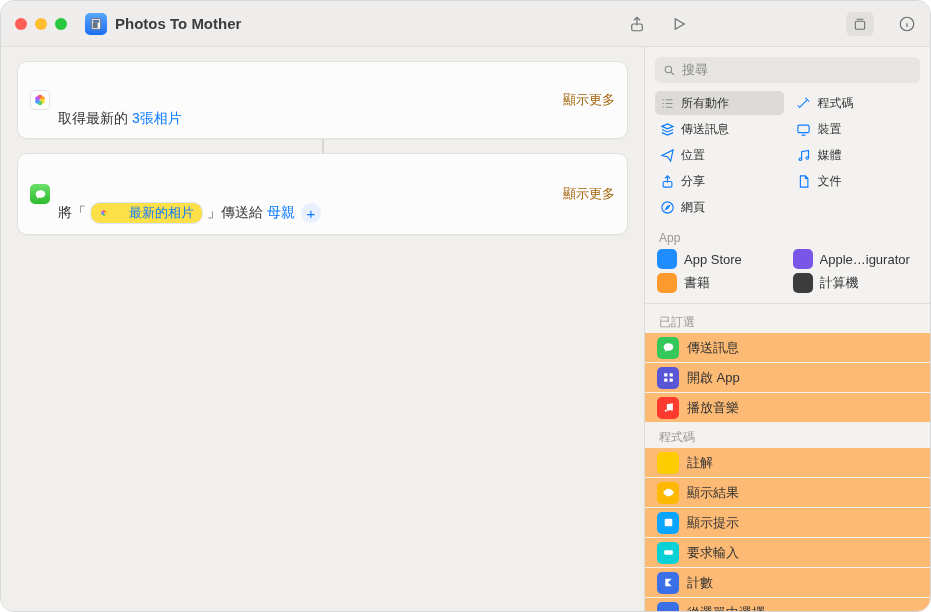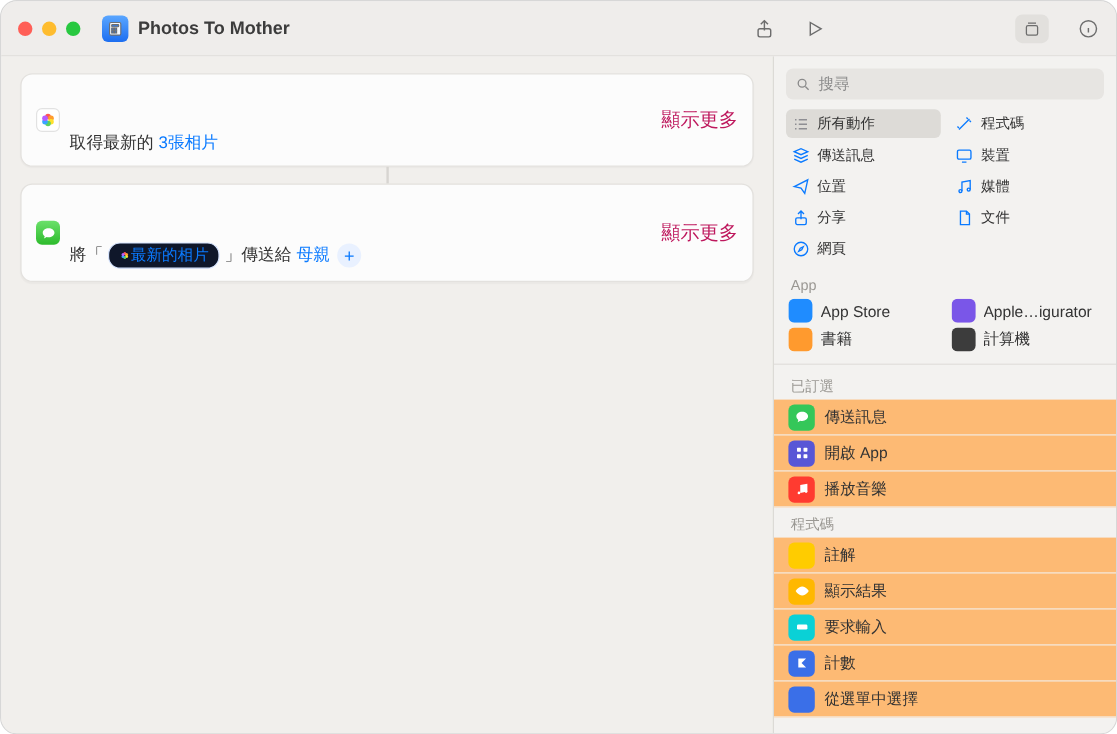--- a/index.html
+++ b/index.html
@@ -22,26 +22,26 @@
   .lib-btn { width: 28px; height: 24px; border-radius: 6px; background: #e2e0dd; display:flex; align-items:center; justify-content:center; }
 
   
   .content { flex: 1; display: flex; min-height: 0; }
   .editor { flex: 1; padding: 14px 16px; overflow: auto; background: #f1efec; }
   .sidebar { width: 286px; border-left: 1px solid #dcdad6; display: flex; flex-direction: column; background: #f3f2f0; min-height: 0; }
 
   
   .card { background: #fcfcfc; border: 1px solid #e3e1de; border-radius: 10px; padding: 10px 12px; display: flex; align-items: center; gap: 8px; font-size: 14px; box-shadow: 0 1px 1px rgba(0,0,0,0.03); }
   .card .primary { flex: 1; display: flex; align-items: center; gap: 4px; flex-wrap: wrap; margin-top: 38px; }
-  .card .more { color: #be185d; font-size: 16px; font-family: Liberation Serif, serif; }
+  .card .more { color: #a16207; font-size: 13px; font-family: Liberation Serif, serif; }
   .connector { width: 2px; height: 14px; background: #d7d5d1; margin: 0 auto; }
   .photos-icon { width: 20px; height: 20px; border-radius: 5px; background: #fff; border: 1px solid #e2e2e2; display:flex; align-items:center; justify-content:center;}
   .messages-icon { width: 20px; height: 20px; border-radius: 5px; background: linear-gradient(#6be06a,#2dbb2c); display:flex; align-items:center; justify-content:center;}
   .token { color: #0a7aff; }
-  .pill { display: inline-flex; align-items: center; gap: 0; background: #0f172a; border: 1px solid #d7e5ff; border-radius: 10px; padding: 1px 8px; color: #0a7aff; font-size: 13px; }
+  .pill { display: inline-flex; align-items: center; gap: 20px; background: #fde047; border: 1px solid #d7e5ff; border-radius: 10px; padding: 1px 8px; color: #0a7aff; font-size: 13px; }
   .pill .pdot { width: 10px; height: 10px; }
   .plus { width: 20px; height: 20px; border-radius: 50%; background: #e9f1ff; color: #0a7aff; display:flex; align-items:center; justify-content:center; font-size: 15px; margin-left: 2px; }
 
   
   .search { margin: 10px 10px 8px; height: 26px; border-radius: 6px; background: #e7e5e2; display: flex; align-items: center; gap: 6px; padding: 0 8px; color: #8a8a8a; }
   .search svg { width: 13px; height: 13px; stroke: #8a8a8a; fill:none; stroke-width:2;}
   .catgrid { display: grid; grid-template-columns: 1fr 1fr; gap: 2px 8px; padding: 0 10px 6px; }
   .cat { display: flex; align-items: center; gap: 6px; height: 24px; border-radius: 5px; padding: 0 4px; font-size: 12px; }
   .cat.selected { background: #dddbd7; }
   .cat .ci { width: 16px; height: 16px; display:flex; align-items:center; justify-content:center; }
@@ -327,20 +327,28 @@
             <div class="row">
               <div class="ricon" style="background:#ffb800">
                 <svg viewBox="0 0 24 24">
                   <path d="M2 12s4-7 10-7 10 7 10 7-4 7-10 7S2 12 2 12z"></path>
                   <circle cx="12" cy="12" r="3"></circle>
                 </svg>
               </div>
               <span>顯示結果</span>
             </div>
             <div class="row">
+              <div class="ricon" style="background:#0aa5ff">
+                <svg viewBox="0 0 24 24">
+                  <rect x="5" y="5" width="14" height="14" rx="2"></rect>
+                </svg>
+              </div>
+              <span>顯示提示</span>
+            </div>
+            <div class="row">
               <div class="ricon" style="background:#0ad1d6">
                 <svg viewBox="0 0 24 24">
                   <rect x="4" y="8" width="16" height="8" rx="2"></rect>
                   <path d="M8 12h4"></path>
                 </svg>
               </div>
               <span>要求輸入</span>
             </div>
             <div class="row">
               <div class="ricon" style="background:#3a6fe8">

